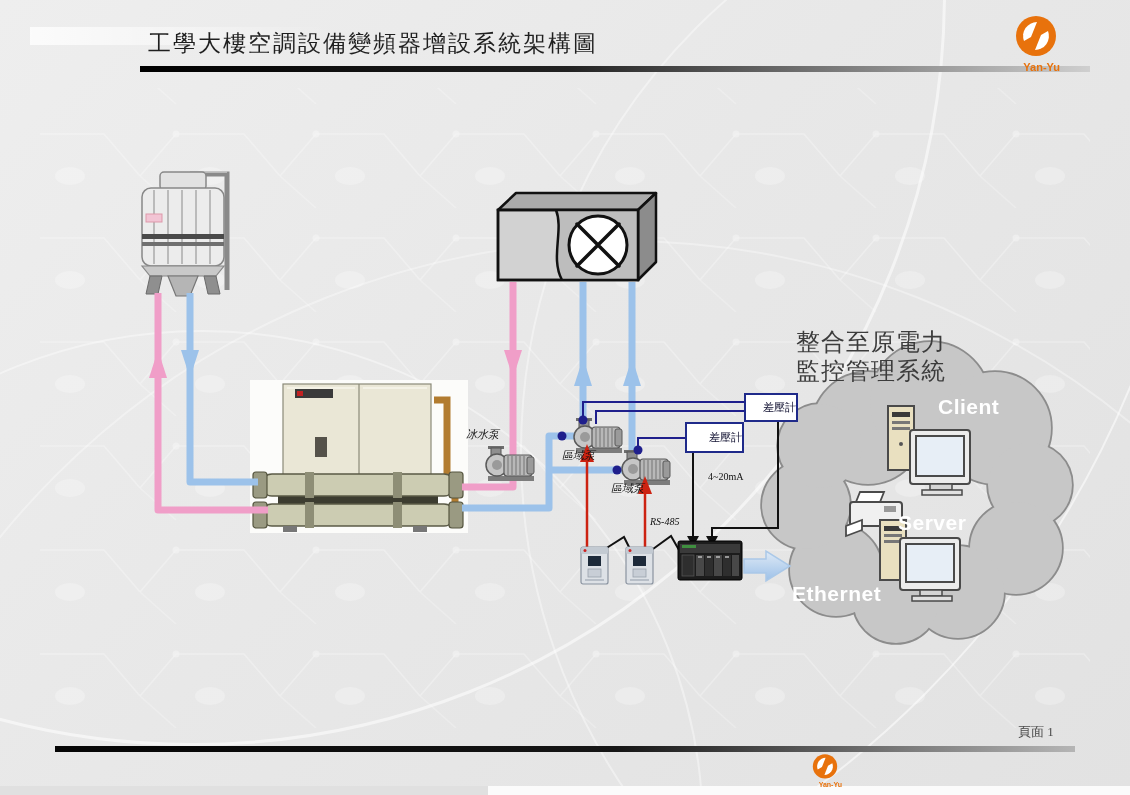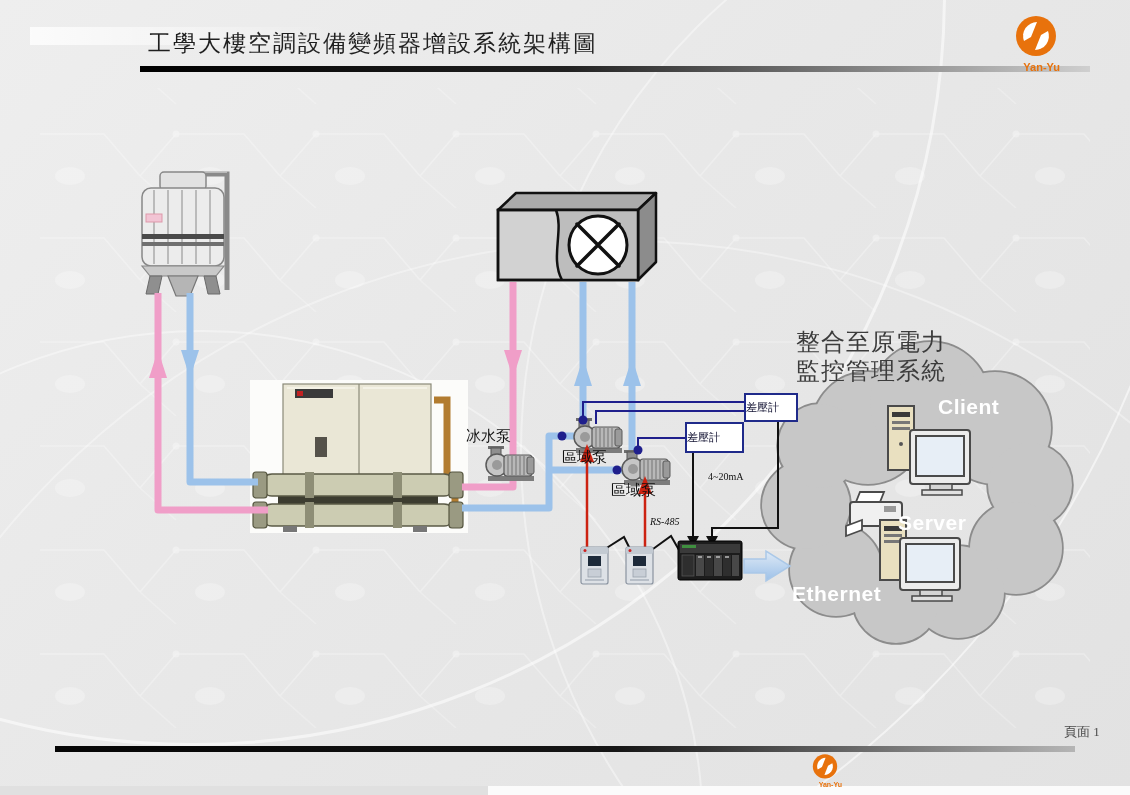--- a/index.html
+++ b/index.html
@@ -12,23 +12,23 @@
   
   .title{left:148px;top:28px;font-family:"Liberation Serif","DejaVu Serif",serif;
     font-size:23px;letter-spacing:2px;color:#1f1f1f;white-space:nowrap;}
   .title-bar{left:140px;top:66px;width:950px;height:6px;
     background:linear-gradient(to right,#000 0%,#222 45%,#8f8f8f 80%,#cfcfcf 100%);}
   .top-band{left:30px;top:27px;width:430px;height:18px;
     background:linear-gradient(to right,rgba(255,255,255,.8),rgba(255,255,255,0) 70%);}
   .brand-text{font-weight:bold;color:#e8720c;text-align:right;}
   
   .cjk{font-family:"Liberation Serif","DejaVu Serif",serif;color:#111;}
-  .pump-label{font-size:15px;white-space:nowrap;}
+  .pump-label{font-size:11px;white-space:nowrap;font-style:italic;}
   .gauge{background:#fff;border:2px solid #1f2a8a;display:flex;align-items:center;
-    justify-content:flex-start;font-size:11px;color:#101030;white-space:nowrap;z-index:6;}
+    justify-content:flex-end;font-size:11px;color:#101030;white-space:nowrap;z-index:6;}
   .sig-label{font-family:"Liberation Serif","DejaVu Serif",serif;font-size:10px;color:#111;white-space:nowrap;text-align:center;}
   .net-label{font-weight:bold;color:#fff;font-size:21px;white-space:nowrap;letter-spacing:.5px;text-align:right;}
   .note{font-size:24px;line-height:29px;color:#3c3c3c;letter-spacing:1px;white-space:nowrap;}
   
   .footer-bar{left:55px;top:746px;width:1020px;height:6px;
     background:linear-gradient(to right,#050505 0%,#161616 55%,#b5b5b5 100%);}
   .page-num{font-size:13px;color:#4a4a4a;}
   .company{font-family:"Liberation Serif","DejaVu Serif",serif;font-size:20px;font-weight:bold;color:#161616;white-space:nowrap;}
   .bstrip1{left:0;top:786px;width:1130px;height:9px;background:#e0e0e0;}
   .bstrip2{left:488px;top:786px;width:642px;height:9px;background:#fbfbfb;}
@@ -278,21 +278,21 @@
 
   <div class="abs cjk note lbl" style="left:796px;top:328px;">
     <div>整合至原電力</div>
     <div>監控管理系統</div>
   </div>
 
   <div class="abs net-label lbl" style="left:938px;top:395px;">Client</div>
   <div class="abs net-label lbl" style="left:898px;top:511px;">Server</div>
   <div class="abs net-label lbl" style="left:792px;top:582px;">Ethernet</div>
 
-  <div class="abs page-num lbl" style="left:1064px;top:723px;font-family:Liberation Serif, serif;">頁面 1</div>
+  <div class="abs page-num lbl" style="left:1018px;top:723px;font-family:Liberation Serif, serif;">頁面 1</div>
   <div class="abs footer-bar lbl"></div>
   <div class="abs bstrip1"></div>
   <div class="abs bstrip2"></div>
   <div class="abs lbl" style="left:810px;top:753px;width:32px;">
     <svg width="30" height="28" viewBox="0 0 48 46">
       <circle cx="24" cy="22" r="20" fill="#E8720C"></circle>
       <path d="M12,27 A14,14 0 0 1 25,8 L19,23 Z" fill="#fff"></path>
       <path d="M36,17 A14,14 0 0 1 23,36 L29,21 Z" fill="#fff"></path>
     </svg>
     <div class="brand-text" style="font-size:7px;margin-top:-4px;">Yan-Yu</div>

